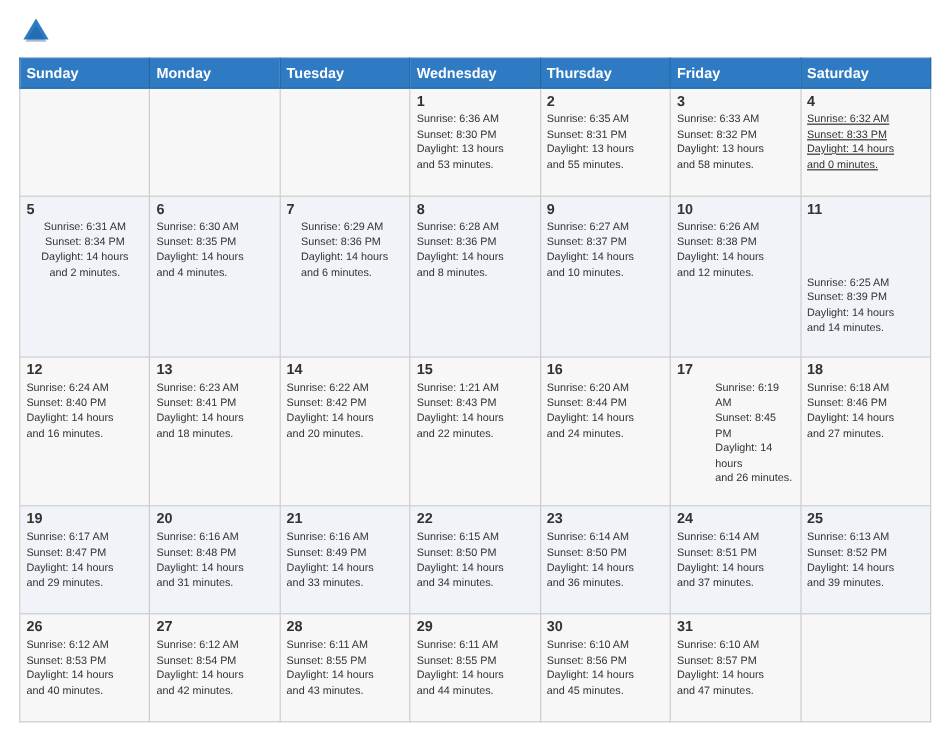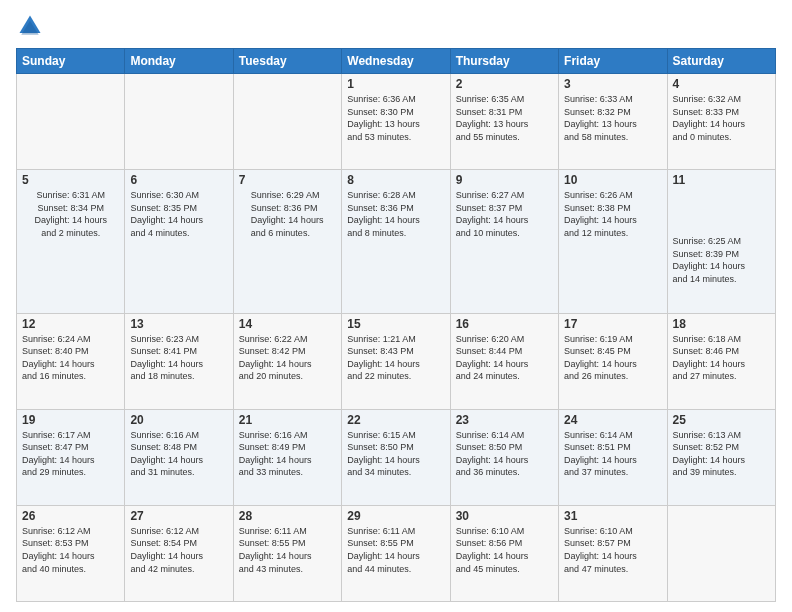--- a/index.html
+++ b/index.html
@@ -159,21 +159,21 @@
           </td>
           <td>
             <div class="day-num">3</div>
             <div class="day-info" style="white-space: pre-line;">Sunrise: 6:33 AM
 Sunset: 8:32 PM
 Daylight: 13 hours
 and 58 minutes.</div>
           </td>
           <td>
             <div class="day-num">4</div>
-            <div class="day-info" style="white-space: pre-line;">Sunrise: 6:32 AM
+            <div class="day-info" style="white-space: pre-line; text-decoration: underline;">Sunrise: 6:32 AM
 Sunset: 8:33 PM
 Daylight: 14 hours
 and 0 minutes.</div>
           </td>
         </tr>
         <tr class="row-odd">
           <td>
             <div class="day-num">5</div>
             <div class="day-info" style="white-space: pre-line; text-align: center;">Sunrise: 6:31 AM
 Sunset: 8:34 PM
@@ -254,21 +254,21 @@
           </td>
           <td>
             <div class="day-num">16</div>
             <div class="day-info" style="white-space: pre-line;">Sunrise: 6:20 AM
 Sunset: 8:44 PM
 Daylight: 14 hours
 and 24 minutes.</div>
           </td>
           <td>
             <div class="day-num">17</div>
-            <div class="day-info" style="white-space: pre-line;">Sunrise: 6:19 AM
+            <div class="day-info" style="white-space: pre-line; margin-left: 32px;">Sunrise: 6:19 AM
 Sunset: 8:45 PM
 Daylight: 14 hours
 and 26 minutes.</div>
           </td>
           <td>
             <div class="day-num">18</div>
             <div class="day-info" style="white-space: pre-line;">Sunrise: 6:18 AM
 Sunset: 8:46 PM
 Daylight: 14 hours
 and 27 minutes.</div>

